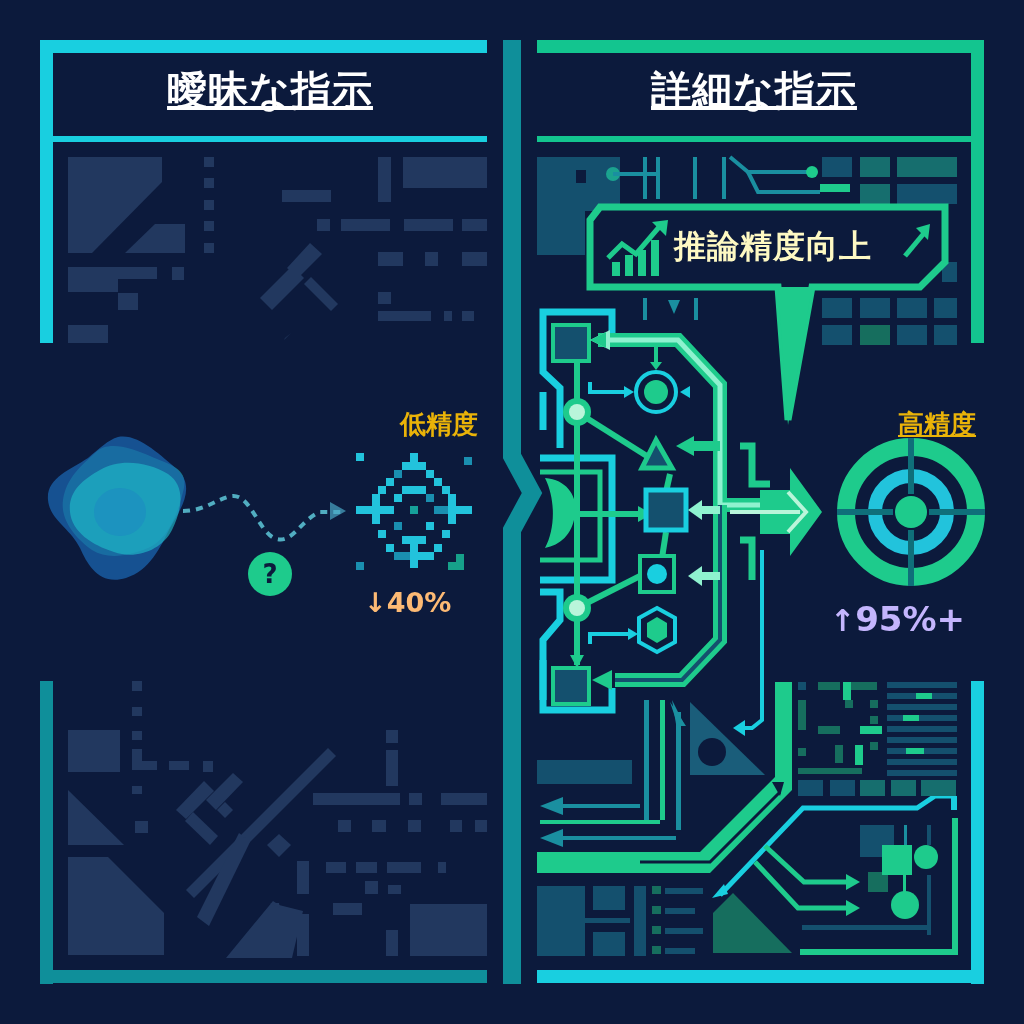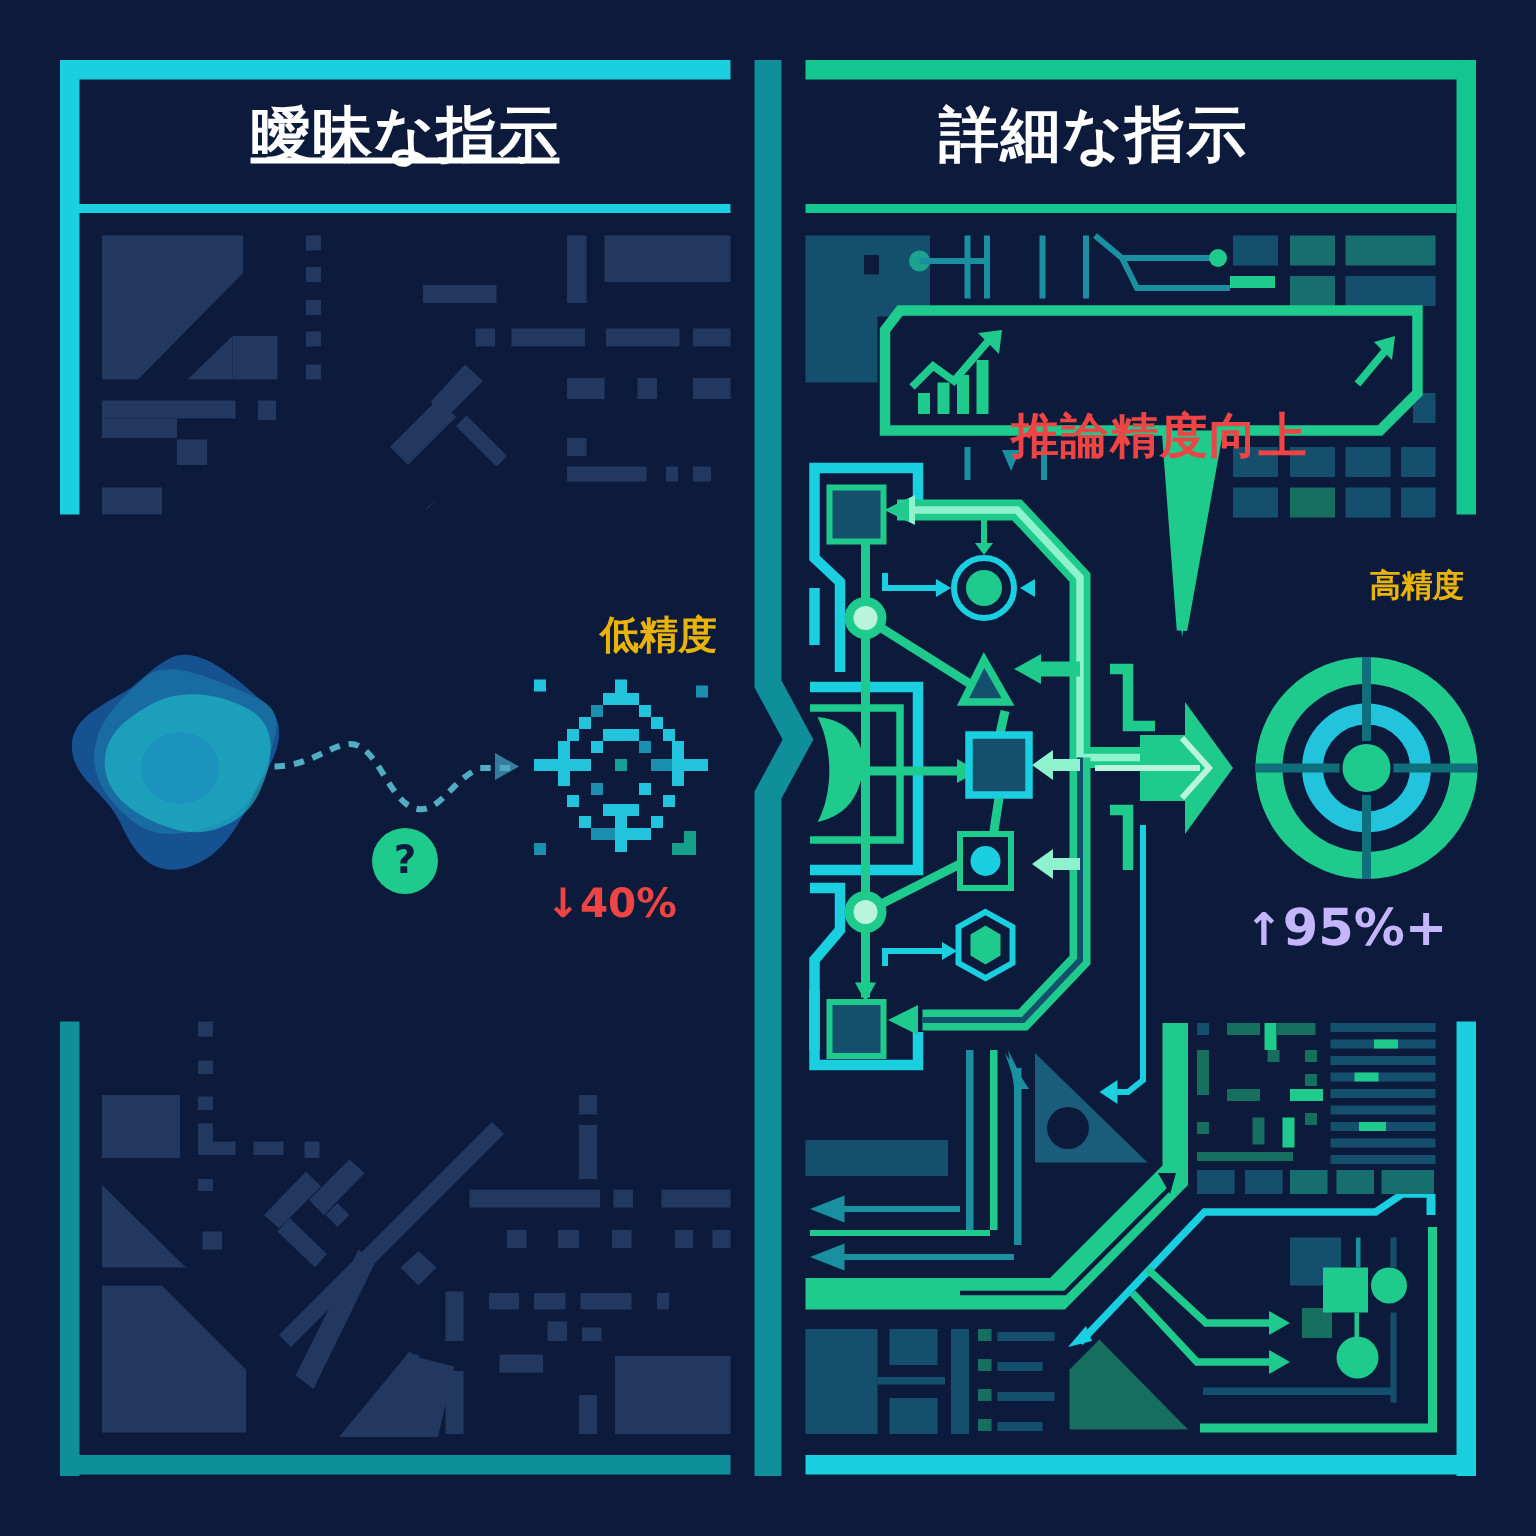--- a/index.html
+++ b/index.html
@@ -167,21 +167,21 @@
       <rect x="448" y="562" width="16" height="8" fill="#16a08a"></rect>
     </g>
   </svg>
 
   <div class="title" style="left:53px; top:70px; width:434px;text-decoration:underline;">曖昧な指示</div>
 
   <div class="abs" style="left:248px; top:560px; width:44px; text-align:center; color:#0c1a3c; font-weight:bold; font-size:26px; line-height:28px;">?</div>
 
   <div class="label" style="left:350px; top:411px; width:128px; font-size:26px;">低精度</div>
 
-  <div class="stat" style="left:364px; top:589px; color:#ef4444; font-size:27px;">
+  <div class="stat" style="left:364px; top:589px; color:#fdba74; font-size:27px;">
     <span>↓</span><span>40%</span>
   </div>
 </div>
 
 <svg width="1024" height="1024" viewBox="0 0 1024 1024">
   <polygon points="502,40 522,40 522,268 540,294 522,318 522,984 502,984 502,318 520,294 502,268" fill="#0f8f9a" opacity="0"></polygon>
   <path d="M 512 40 L 512 456 L 532 493 L 512 530 L 512 984" fill="none" stroke="#0f8f9a" stroke-width="18" stroke-linejoin="miter"></path>
 </svg>
 
 <div>
@@ -429,22 +429,22 @@
       <circle cx="911" cy="512" r="65" fill="none" stroke="#1ecb8c" stroke-width="18"></circle>
       <circle cx="911" cy="512" r="36" fill="none" stroke="#22c3dc" stroke-width="14"></circle>
       <circle cx="911" cy="512" r="16" fill="#1ecb8c"></circle>
       <rect x="908" y="438" width="6" height="56" fill="#0f6f7a"></rect>
       <rect x="908" y="530" width="6" height="56" fill="#0f6f7a"></rect>
       <rect x="837" y="509" width="56" height="6" fill="#0f6f7a"></rect>
       <rect x="929" y="509" width="56" height="6" fill="#0f6f7a"></rect>
     </g>
   </svg>
 
-  <div class="title" style="left:512px; top:70px; width:434px;">詳細な指示</div>
-
-  <div class="abs" style="left:674px; top:230px; color:#ef4444; font-weight:bold; font-size:32px; line-height:1; letter-spacing:1px;margin-top:44px;">推論精度向上</div>
-
-  <div class="label" style="left:846px; top:380px; width:130px; font-size:21px;">高精度</div>
+  <div class="title" style="left:537px; top:70px; width:434px;text-decoration:underline;">詳細な指示</div>
+
+  <div class="abs" style="left:674px; top:230px; color:#fef9c3; font-weight:bold; font-size:32px; line-height:1; letter-spacing:1px;">推論精度向上</div>
+
+  <div class="label" style="left:846px; top:411px; width:130px; font-size:26px;text-decoration:underline;">高精度</div>
 
   <div class="stat" style="left:830px; top:602px; color:#c4b5fd; font-size:34px;">
     <span style="font-size:30px;">↑</span><span>95%+</span>
   </div>
 </div>
 
 </body></html>

